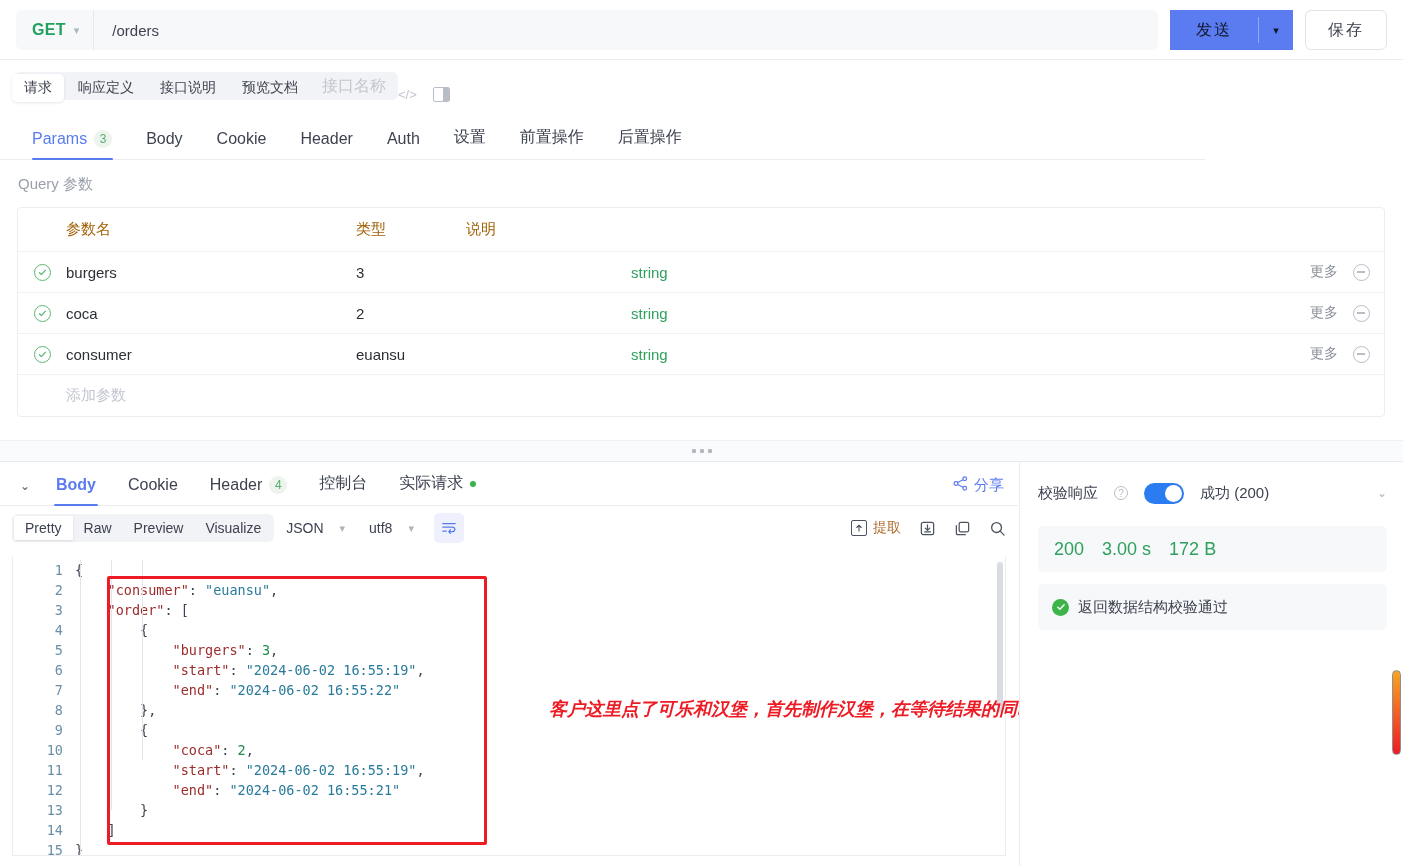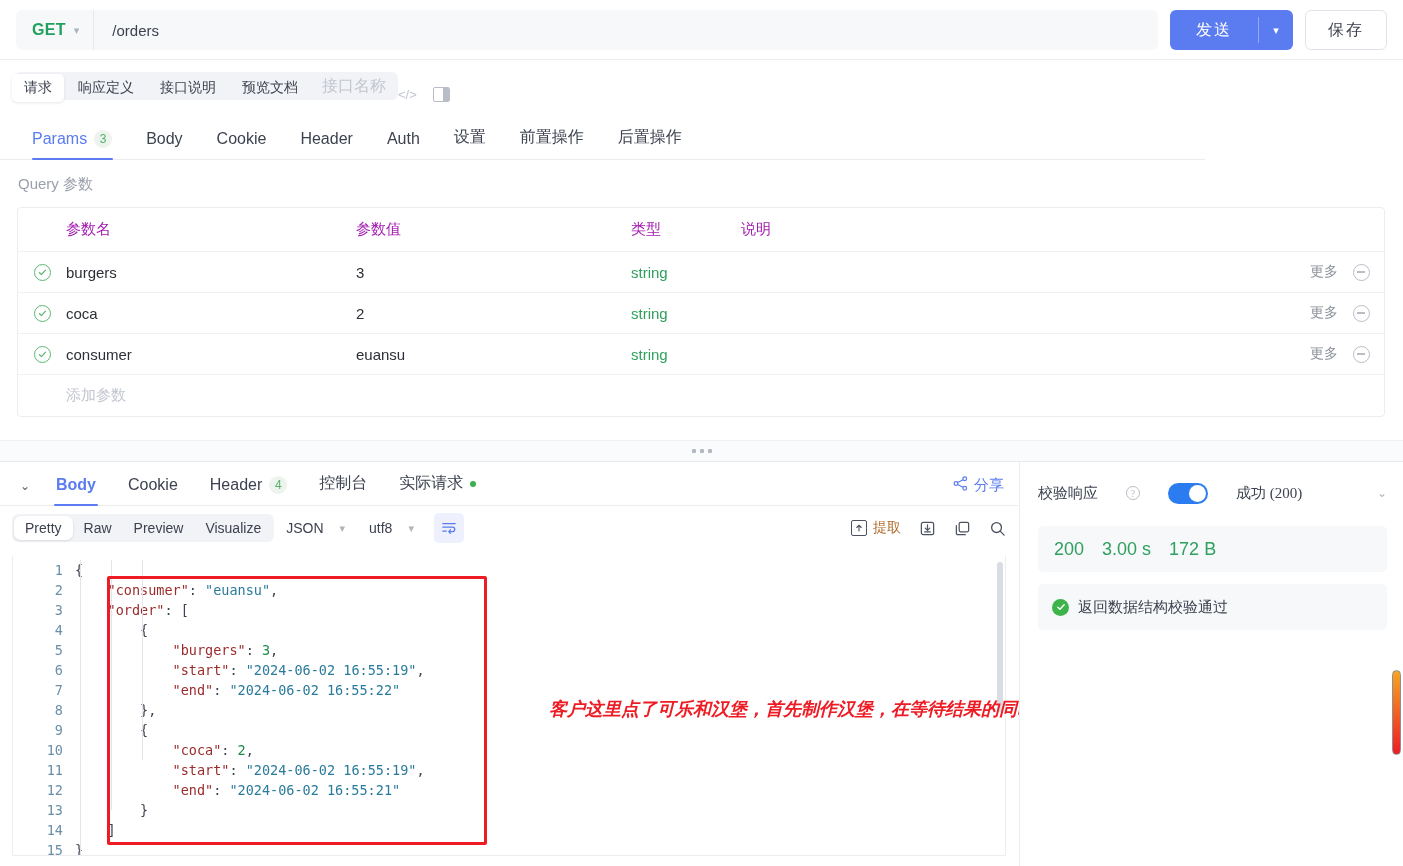--- a/index.html
+++ b/index.html
@@ -25,22 +25,22 @@
   }
   .method {
     display: flex; align-items: center; gap: 8px;
     padding: 0 14px 0 16px; height: 40px; border-right: 1px solid #e6e8ec;
   }
   .method-label { color: #22a05e; font-weight: bold; font-size: 16px; letter-spacing: .3px; }
   .chev { color: #b0b4bd; font-size: 11px; line-height: 1; }
   .url-path { padding-left: 18px; font-size: 15px; color: #3d4250; }
 
   .btn-send {
-    display: flex; align-items: stretch; height: 40px; border-radius: 6px;
-    overflow: hidden; background: #5a7cf0; color: #ffffff; flex: 0 0 auto;
+    display: flex; align-items: stretch; height: 40px; border-radius: 0;
+    overflow: hidden; background: #5a7cf0; color: #0f172a; flex: 0 0 auto;
   }
   .btn-send .main {
     display: flex; align-items: center; justify-content: center;
     padding: 0 26px; font-size: 16px; letter-spacing: 2px;
   }
   .btn-send .sep { width: 1px; background: rgba(255,255,255,.35); margin: 7px 0; }
   .btn-send .caret {
     display: flex; align-items: center; justify-content: center; width: 34px; font-size: 11px;
   }
   .btn-save {
@@ -107,21 +107,21 @@
   .prow { display:flex; align-items:center; height:41px; border-bottom:1px solid #f0f1f4; }
   .prow:last-child { border-bottom:none; }
   .prow.head { height:44px; }
   .c-chk { width:48px; display:flex; align-items:center; justify-content:center; }
   .c-name { width:290px; font-size:15px; }
   .c-val  { width:275px; font-size:15px; }
   .c-type { width:110px; font-size:15px; }
   .c-desc { flex:1; font-size:15px; }
   .c-more { width:62px; font-size:14px; color:#8b9099; text-align:right; }
   .c-del  { width:46px; display:flex; align-items:center; justify-content:center; }
-  .head .c-name, .head .c-val, .head .c-type, .head .c-desc { color:#a21caf; }
+  .head .c-name, .head .c-val, .head .c-type, .head .c-desc { color:#a16207; }
   .type-str { color:#2fa05e; }
   .ghost { color:#c2c6cf; }
   .chk-circle {
     width:17px; height:17px; border-radius:50%; border:1.5px solid #5cb873;
     display:flex; align-items:center; justify-content:center;
   }
   .chk-circle svg { display:block; }
   .minus-circle {
     width:17px; height:17px; border-radius:50%; border:1.4px solid #b9bdc6;
     display:flex; align-items:center; justify-content:center;
@@ -155,21 +155,21 @@
     content:""; position:absolute; left:14px; right:14px; bottom:-1px;
     height:2.5px; background:#5a7cf0; border-radius:2px;
   }
   .share {
     position:absolute; right:14px; bottom:10px; display:flex; 
     gap:6px; color:#5a7cf0; font-size:15px;
   }
 
   .fmt-bar { display:flex; align-items:center; height:44px; padding:0 12px; gap:0; position:relative; }
   .seg { display:flex; align-items:center; background:#f2f3f6; border-radius:6px; padding:2px; }
-  .seg-item { padding:4px 11px; font-size:14px; color:#3d4250; border-radius:7px; }
+  .seg-item { padding:4px 11px; font-size:14px; color:#3d4250; border-radius:1px; }
   .seg-item.active { background:#fff; box-shadow:0 1px 3px rgba(0,0,0,.10); }
   .sel { display:flex; align-items:center; gap:16px; font-size:14px; color:#3d4250; padding:0 12px; }
   .wrapbtn {
     width:30px; height:30px; background:#eef1fd; border-radius:5px; margin-left:8px;
     display:flex; align-items:center; justify-content:center;
   }
   .fmt-right { position:absolute; right:12px; display:flex; align-items:center; gap:18px; }
   .extract { display:flex; align-items:center; gap:6px; color:#b06a2c; font-size:14px; }
   .icon-sq {
     width:16px; height:16px; border:1.4px solid #4d5260; border-radius:2px;
@@ -211,21 +211,21 @@
   .code-vscroll {
     position:absolute; right:2px; top:6px; width:6px; height:150px;
     background:#d9dce2; border-radius:3px;
   }
 
   
   .resp-right {
     position:absolute; left:1019px; top:462px; width:384px; height:404px;
     background:#fff; border-left:1px solid #ececef; padding:16px 16px 0 18px;
   }
-  .verify-row { display:flex; align-items:center; gap:28px; height:30px;font-family:Liberation Serif, serif; }
+  .verify-row { display:flex; align-items:center; gap:16px; height:30px; }
   .verify-label { font-size:15px; color:#3d4250; }
   .help-circle {
     width:14px; height:14px; border-radius:50%; border:1.2px solid #b9bdc6;
     color:#b9bdc6; font-size:10px; display:flex; align-items:center; justify-content:center;
   }
   .toggle {
     width:40px; height:21px; border-radius:11px; background:#2b7cf0; position:relative;
   }
   .toggle i {
     position:absolute; right:2px; top:2px; width:17px; height:17px;
@@ -314,21 +314,20 @@
       <span>后置操作</span>
     </div>
   </div>
 
   <div class="qlabel">Query 参数</div>
 
   <div class="ptable">
     <div class="prow head">
       <div class="c-chk"></div>
       <div class="c-name">参数名</div>
-      <div class="c-val">参数值</div>
       <div class="c-type">类型</div>
       <div class="c-desc">说明</div>
       <div class="c-more"></div>
       <div class="c-del"></div>
     </div>
 
     <div class="prow">
       <div class="c-chk">
         <span class="chk-circle">
           <svg width="9" height="9" viewBox="0 0 12 12">

